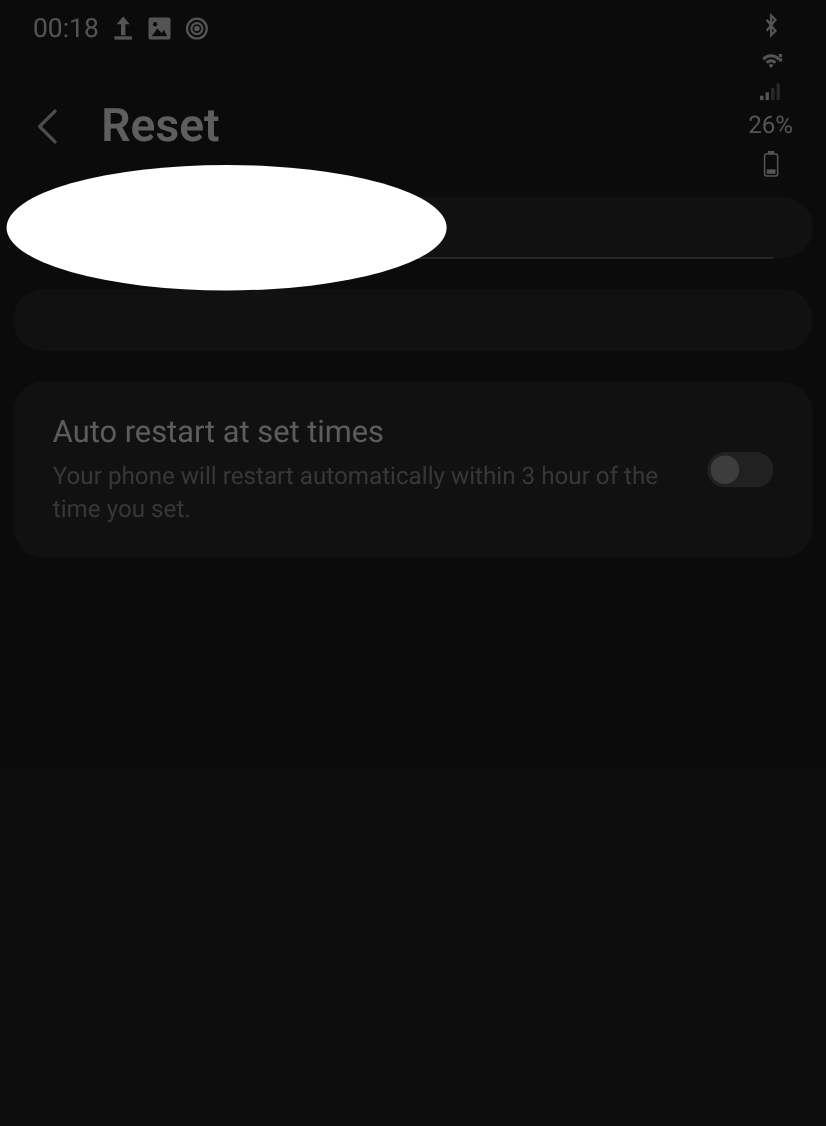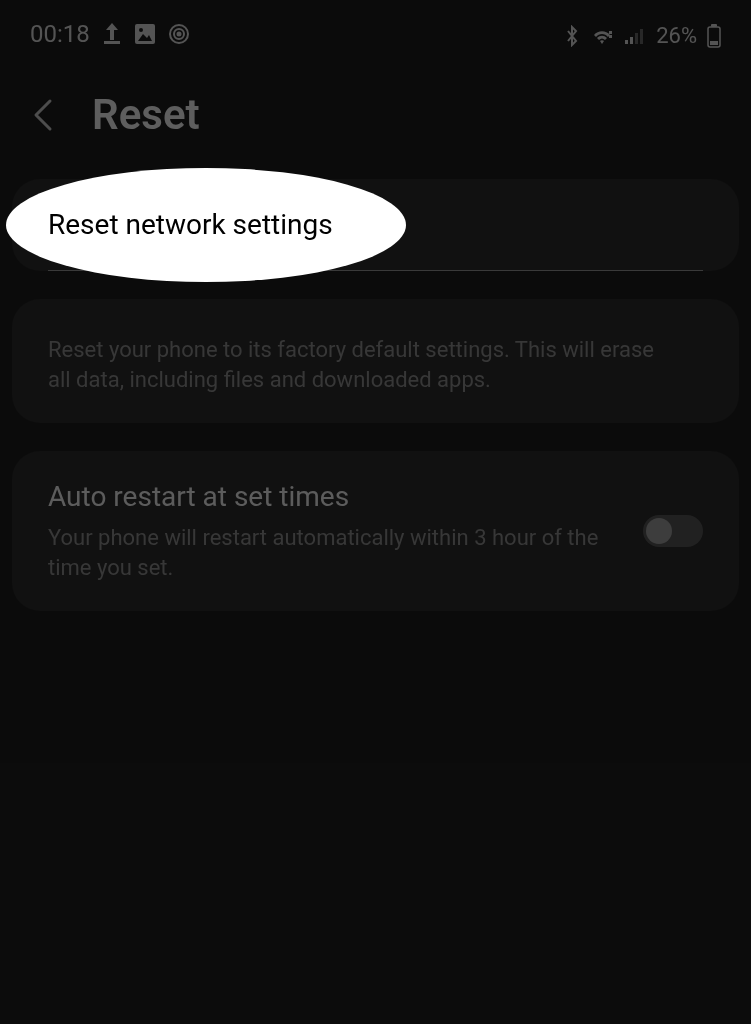--- a/index.html
+++ b/index.html
@@ -18,34 +18,35 @@
     .dim-overlay {
       position: absolute;
       inset: 0;
       background: rgba(0,0,0,0.55);
       z-index: 5;
       pointer-events: none;
     }
     .status-bar {
       display: flex;
       justify-content: space-between;
-      align-items: flex-end;
+      align-items: flex-start;
       padding: 12px 30px;
       height: 60px;
       color: #cccccc;
     }
     .status-left {
       display: flex;
       align-items: center;
       gap: 12px;
     }
     .status-right {
       display: flex;
       align-items: center;
       gap: 10px;
+      flex-direction: column;
     }
     .time {
       font-size: 24px;
       font-weight: 400;
       color: #bbbbbb;
     }
     .status-icon {
       display: inline-flex;
       align-items: center;
       justify-content: center;
@@ -220,27 +221,25 @@
     <svg width="26" height="40" viewBox="0 0 26 40" fill="none" stroke="#aaaaaa" stroke-width="3" stroke-linecap="round" stroke-linejoin="round">
         <polyline points="20,6 6,20 20,34"></polyline>
       </svg>
   </div>
   <div class="page-title">Reset</div>
 </div>
 
 <div class="card">
   <div class="list-item divided highlight-wrap">
     <div class="highlight-ellipse"></div>
-    <div class="item-title highlight-text">Reset network settings</div>
   </div>
 </div>
 
 <div class="card">
   <div class="list-item">
-    <div class="item-desc">Reset your phone to its factory default settings. This will erase all data, including files and downloaded apps.</div>
   </div>
 </div>
 
 <div class="card">
   <div class="list-item toggle-row">
     <div class="text-col">
       <div class="item-title">Auto restart at set times</div>
       <div class="item-desc">Your phone will restart automatically within 3 hour of the time you set.</div>
     </div>
     <div class="switch"></div>

